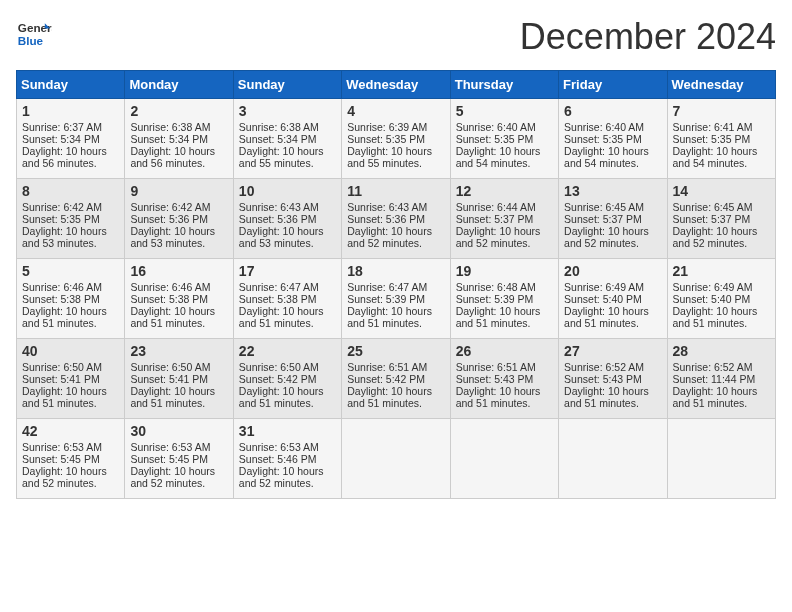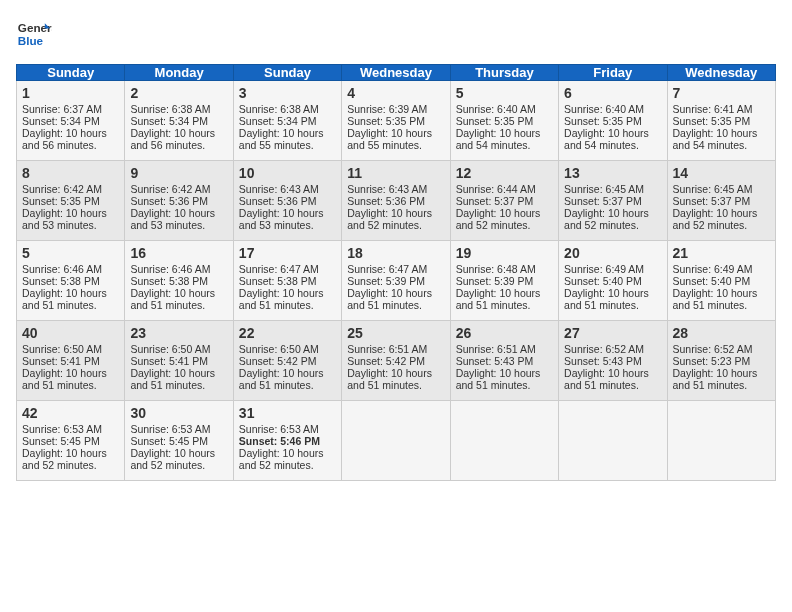--- a/index.html
+++ b/index.html
@@ -40,22 +40,22 @@
     table {
       width: 100%;
       border-collapse: collapse;
       table-layout: fixed;
     }
     th {
       background-color: #1565c0;
       color: #fff;
       font-size: 13px;
       font-weight: bold;
-      padding: 0 4px;
-      text-align: center;
+      padding: 6px 4px;
+      text-align: left;
       border: 1px solid #1055a0;
     }
     td {
       vertical-align: top;
       border: 1px solid #ccc;
       padding: 4px 5px;
       font-size: 10.5px;
       color: #333;
       height: 80px;
     }
@@ -80,20 +80,21 @@
 
 <div class="header-section">
   <div class="logo">
     <svg class="logo-icon" viewBox="0 0 40 40">
       <text x="2" y="18" font-size="13" font-weight="bold" fill="#333">General</text>
       <text x="2" y="32" font-size="13" font-weight="bold" fill="#1565c0">Blue</text>
       <polygon points="32,8 38,14 32,14" fill="#1565c0"></polygon>
     </svg>
   </div>
   <div class="title-block">
+    <div class="month-title">December 2024</div>
   </div>
 </div>
 
 <table>
   <thead>
     <tr id="header-row">
         <th>Sunday</th>
         <th>Monday</th>
         <th>Sunday</th>
         <th>Wednesday</th>
@@ -295,21 +296,21 @@
         <td>
           <span class="day-num">27</span>
           <span style="display: block;">Sunrise: 6:52 AM</span>
           <span style="display: block;">Sunset: 5:43 PM</span>
           <span style="display: block;">Daylight: 10 hours</span>
           <span style="display: block;">and 51 minutes.</span>
         </td>
         <td>
           <span class="day-num">28</span>
           <span style="display: block;">Sunrise: 6:52 AM</span>
-          <span style="display: block;">Sunset: 5:23 PM</span>
+          <span style="display: block;">Sunset: 11:44 PM</span>
           <span style="display: block;">Daylight: 10 hours</span>
           <span style="display: block;">and 51 minutes.</span>
         </td>
       </tr>
       <tr>
         <td>
           <span class="day-num">42</span>
           <span style="display: block;">Sunrise: 6:53 AM</span>
           <span style="display: block;">Sunset: 5:45 PM</span>
           <span style="display: block;">Daylight: 10 hours</span>
@@ -318,21 +319,21 @@
         <td>
           <span class="day-num">30</span>
           <span style="display: block;">Sunrise: 6:53 AM</span>
           <span style="display: block;">Sunset: 5:45 PM</span>
           <span style="display: block;">Daylight: 10 hours</span>
           <span style="display: block;">and 52 minutes.</span>
         </td>
         <td>
           <span class="day-num">31</span>
           <span style="display: block;">Sunrise: 6:53 AM</span>
-          <span style="display: block; font-weight: bold;">Sunset: 5:46 PM</span>
+          <span style="display: block;">Sunset: 5:46 PM</span>
           <span style="display: block;">Daylight: 10 hours</span>
           <span style="display: block;">and 52 minutes.</span>
         </td>
         <td class="empty"></td>
         <td class="empty"></td>
         <td class="empty"></td>
         <td class="empty"></td>
       </tr>
     </tbody>
 </table>

